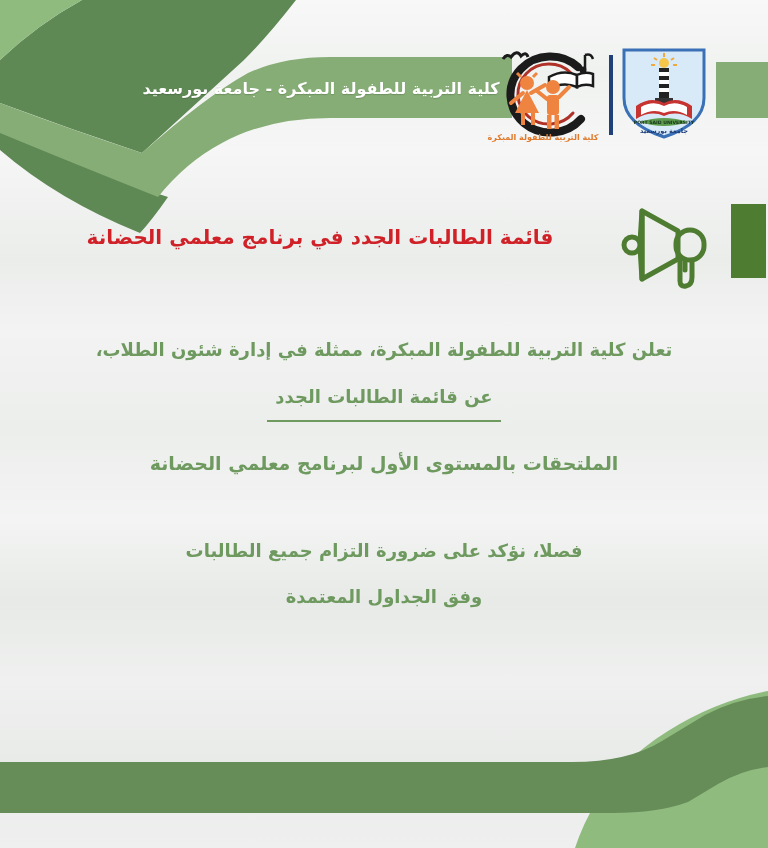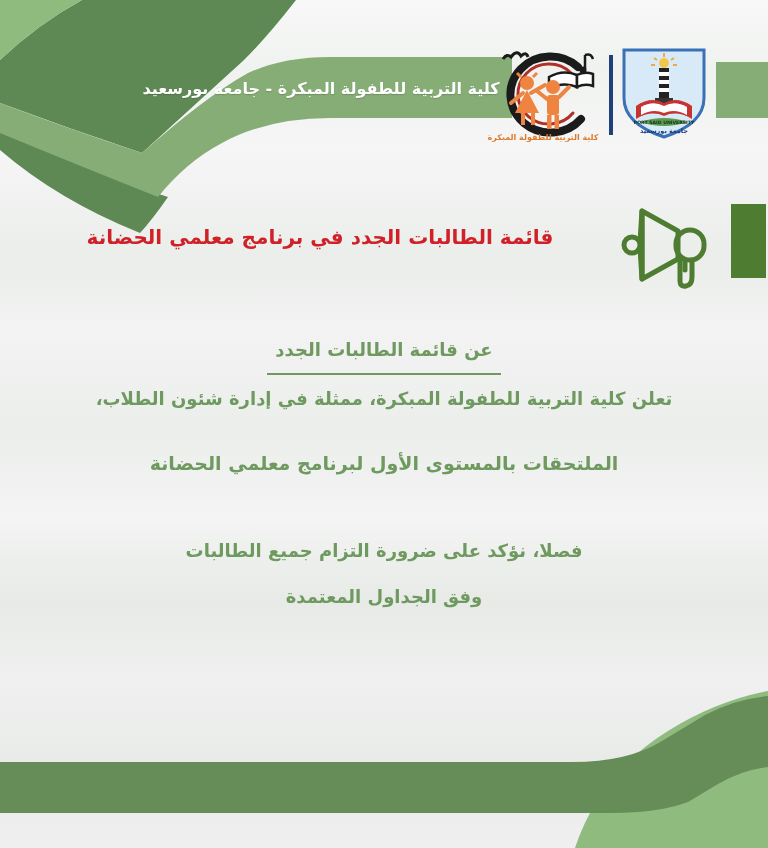--- a/index.html
+++ b/index.html
@@ -131,24 +131,24 @@
       <path d="M 22 14 L 58 34 L 58 62 L 22 82 Z"></path>
       <rect x="56" y="33" width="28" height="30" rx="14"></rect>
       <path d="M 60 63 L 60 84 Q 60 90 66 89 Q 72 88 72 80 L 72 63"></path>
       <path d="M 65 63 L 65 73"></path>
     </g>
   </svg>
 
   <div class="title-tab"></div>
 
   <div class="txt intro">
+    <div>تعلن كلية التربية للطفولة المبكرة، ممثلة في إدارة شئون الطلاب،</div>
     <div>
       <span class="underlined">عن قائمة الطالبات الجدد</span>
     </div>
-    <div>تعلن كلية التربية للطفولة المبكرة، ممثلة في إدارة شئون الطلاب،</div>
   </div>
 
   <div class="txt subject">الملتحقات بالمستوى الأول لبرنامج معلمي الحضانة</div>
 
   <div class="txt para">
     <div>فصلا، نؤكد على ضرورة التزام جميع الطالبات</div>
     <div>وفق الجداول المعتمدة</div>
   </div>
 
 

